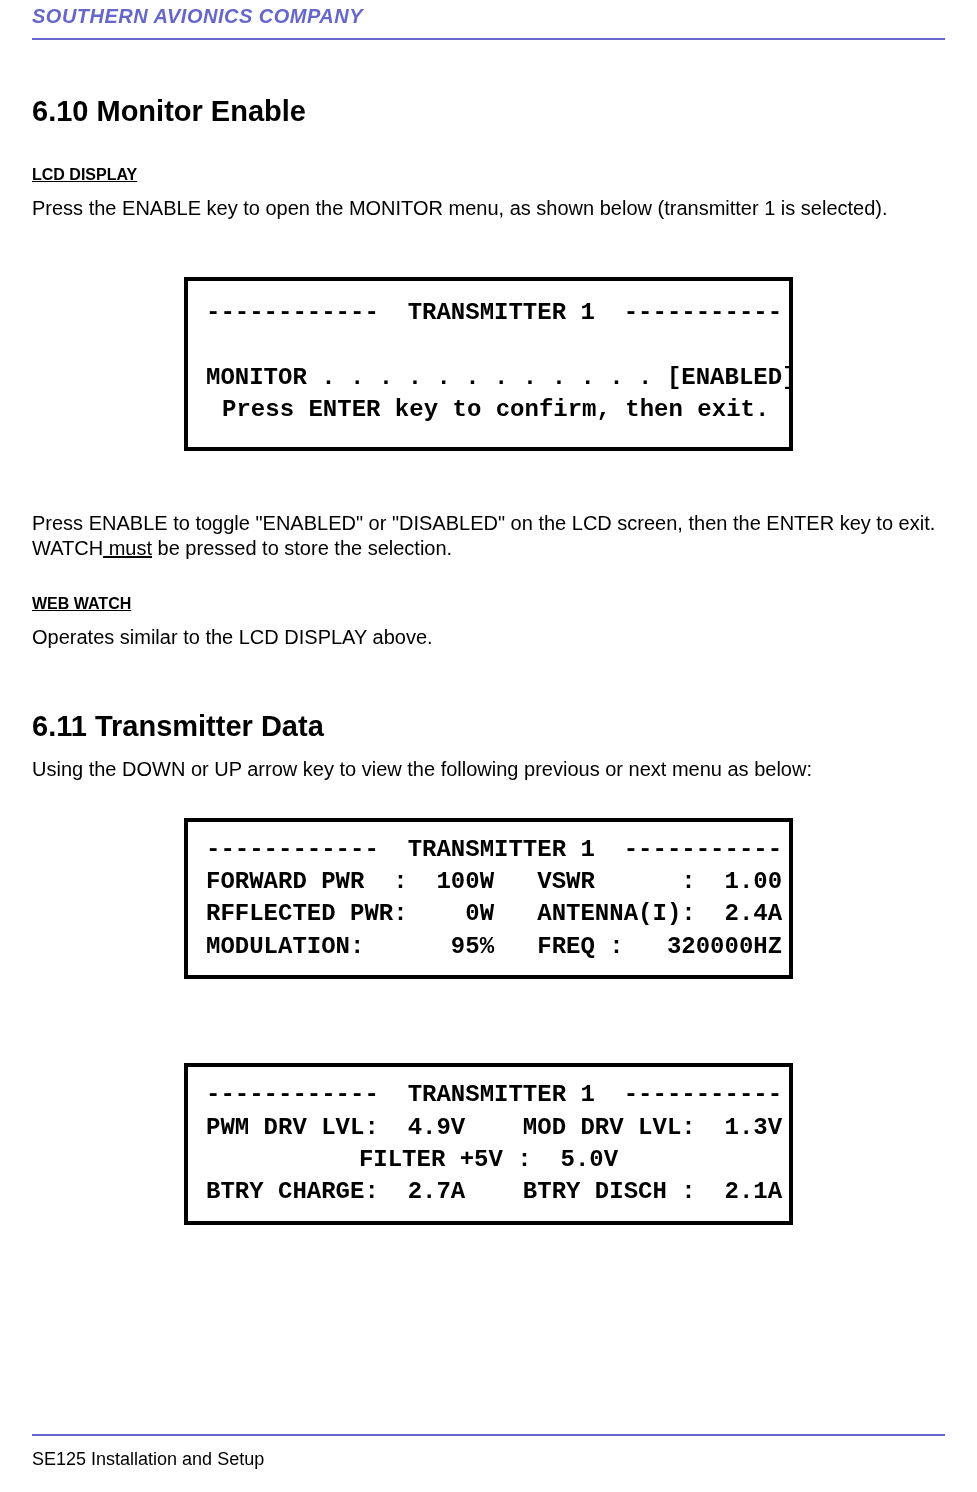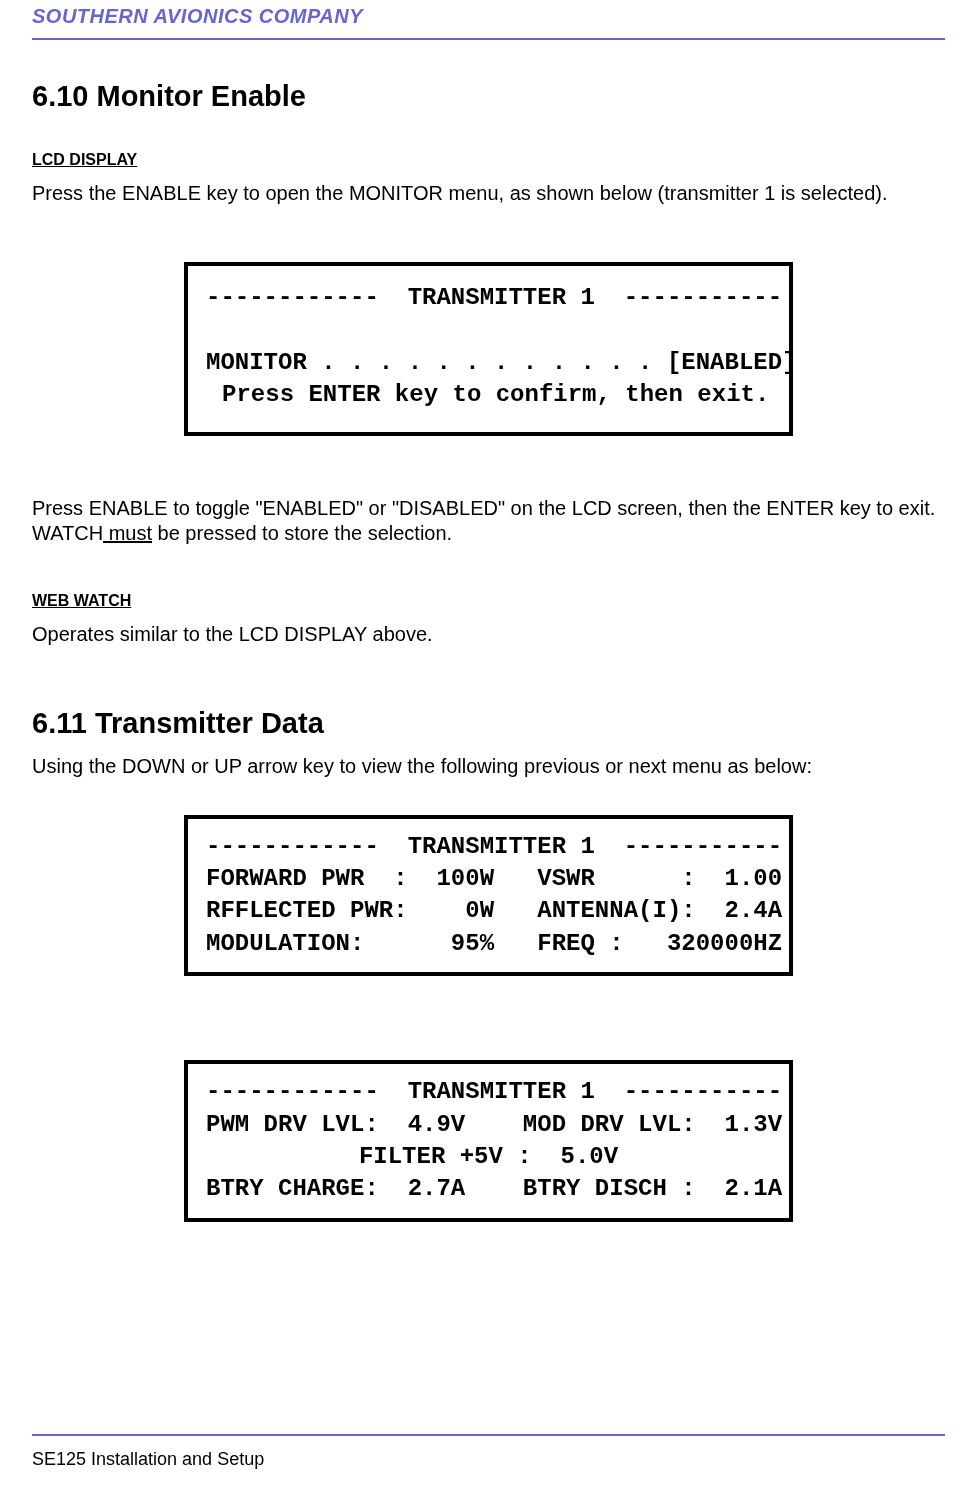--- a/index.html
+++ b/index.html
@@ -21,21 +21,21 @@
       font-style: italic;
       font-weight: bold;
       color: #6666cc;
       font-size: 20px;
       letter-spacing: 0.5px;
       margin-bottom: 2px;
     }
     h2.section-title {
       font-size: 29px;
       font-weight: bold;
-      margin-top: 40px;
+      margin-top: 55px;
       margin-bottom: 38px;
     }
     h2.section-title.second {
         margin-top: 60px;
         margin-bottom: 14px;
     }
     .sub-heading {
       font-weight: bold;
       text-decoration: underline;
       font-size: 16px;
@@ -95,21 +95,21 @@
 
 MONITOR . . . . . . . . . . . . [ENABLED]
  Press ENTER key to confirm, then exit.</div>
 
 <div class="para-spacer"></div>
 
 <p>
   <span>Press  ENABLE to toggle "ENABLED" or "DISABLED" on the LCD screen, then the ENTER key to exit.  </span><span class="b">WATCH</span><span class="u"> must</span><span> be pressed to store the selection.</span>
 </p>
 
-<div class="sub-heading" style="margin-top:46px">WEB WATCH</div>
+<div class="sub-heading" style="margin-top:34px">WEB WATCH</div>
 
 <p>Operates similar to the LCD DISPLAY above.</p>
 
 <h2 class="section-title second">6.11  Transmitter Data</h2>
 
 <p>Using the DOWN or UP arrow key to view the following previous or next menu as below:</p>
 
 <div class="lcd-box tighter">------------  TRANSMITTER 1  -----------
 FORWARD PWR  :  100W   VSWR      :  1.00
 RFFLECTED PWR:    0W   ANTENNA(I):  2.4A

